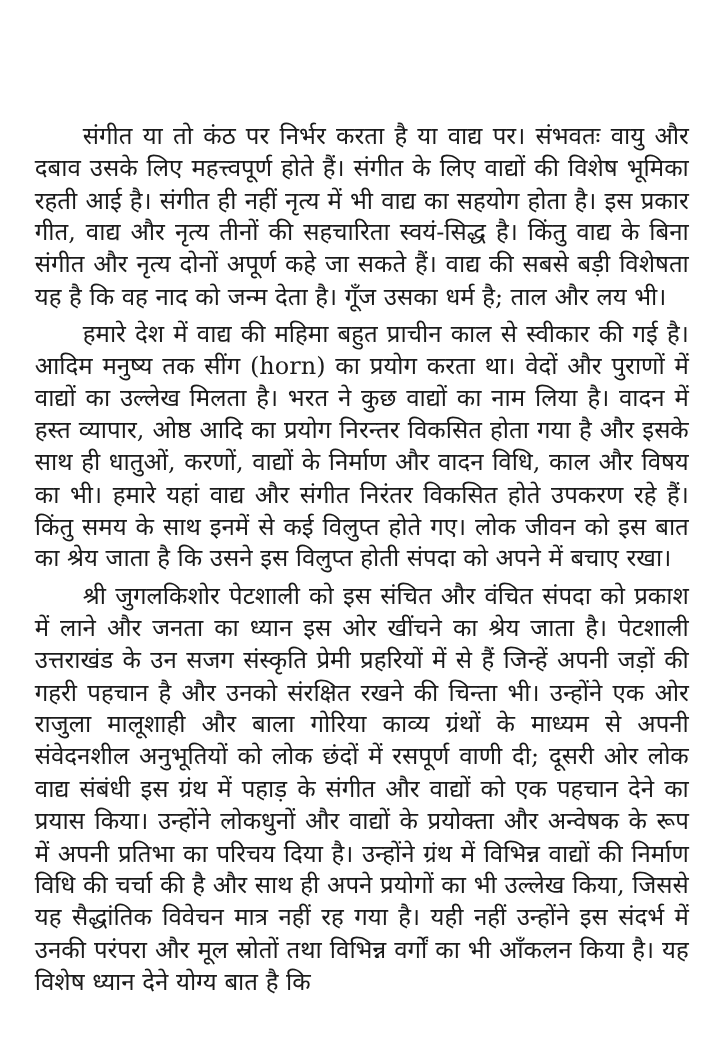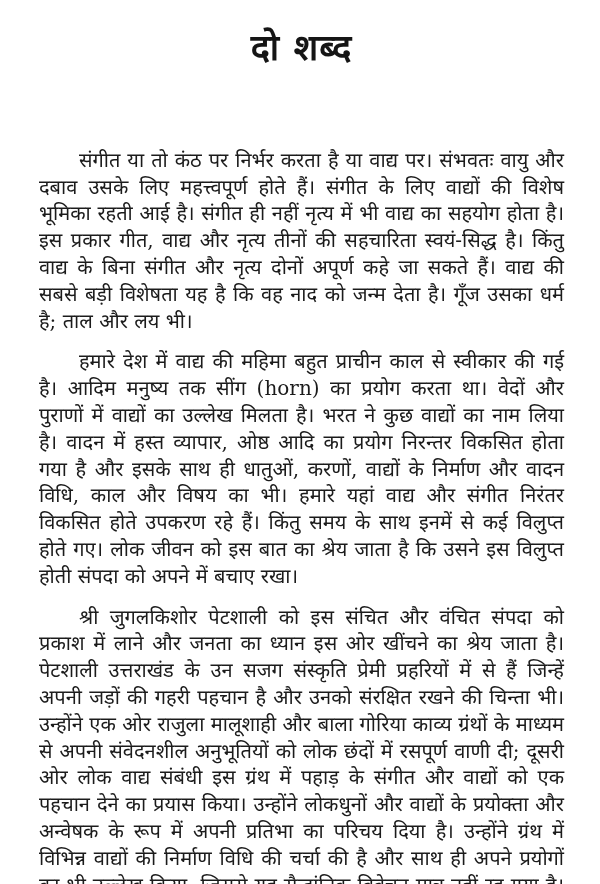--- a/index.html
+++ b/index.html
@@ -29,29 +29,28 @@
     color: #151515;
   }
   .body-text {
     margin-top: 76px;
     font-size: 20px;
     line-height: 26.8px;
     text-align: justify;
     text-justify: inter-word;
   }
   .body-text p {
-    margin: 14px;
+    margin: 4px;
     padding: 0;
     text-indent: 2em;
   }
 </style>
 </head>
 <body>
 
 <div class="page">
-  <h1 class="title">दो शब्द</h1>
 
   <div class="body-text">
     <p>संगीत या तो कंठ पर निर्भर करता है या वाद्य पर। संभवतः वायु और दबाव उसके लिए महत्त्वपूर्ण होते हैं। संगीत के लिए वाद्यों की विशेष भूमिका रहती आई है। संगीत ही नहीं नृत्य में भी वाद्य का सहयोग होता है। इस प्रकार गीत, वाद्य और नृत्य तीनों की सहचारिता स्वयं-सिद्ध है। किंतु वाद्य के बिना संगीत और नृत्य दोनों अपूर्ण कहे जा सकते हैं। वाद्य की सबसे बड़ी विशेषता यह है कि वह नाद को जन्म देता है। गूँज उसका धर्म है; ताल और लय भी।</p>
     <p>हमारे देश में वाद्य की महिमा बहुत प्राचीन काल से स्वीकार की गई है। आदिम मनुष्य तक सींग (horn) का प्रयोग करता था। वेदों और पुराणों में वाद्यों का उल्लेख मिलता है। भरत ने कुछ वाद्यों का नाम लिया है। वादन में हस्त व्यापार, ओष्ठ आदि का प्रयोग निरन्तर विकसित होता गया है और इसके साथ ही धातुओं, करणों, वाद्यों के निर्माण और वादन विधि, काल और विषय का भी। हमारे यहां वाद्य और संगीत निरंतर विकसित होते उपकरण रहे हैं। किंतु समय के साथ इनमें से कई विलुप्त होते गए। लोक जीवन को इस बात का श्रेय जाता है कि उसने इस विलुप्त होती संपदा को अपने में बचाए रखा।</p>
     <p>श्री जुगलकिशोर पेटशाली को इस संचित और वंचित संपदा को प्रकाश में लाने और जनता का ध्यान इस ओर खींचने का श्रेय जाता है। पेटशाली उत्तराखंड के उन सजग संस्कृति प्रेमी प्रहरियों में से हैं जिन्हें अपनी जड़ों की गहरी पहचान है और उनको संरक्षित रखने की चिन्ता भी। उन्होंने एक ओर राजुला मालूशाही और बाला गोरिया काव्य ग्रंथों के माध्यम से अपनी संवेदनशील अनुभूतियों को लोक छंदों में रसपूर्ण वाणी दी; दूसरी ओर लोक वाद्य संबंधी इस ग्रंथ में पहाड़ के संगीत और वाद्यों को एक पहचान देने का प्रयास किया। उन्होंने लोकधुनों और वाद्यों के प्रयोक्ता और अन्वेषक के रूप में अपनी प्रतिभा का परिचय दिया है। उन्होंने ग्रंथ में विभिन्न वाद्यों की निर्माण विधि की चर्चा की है और साथ ही अपने प्रयोगों का भी उल्लेख किया, जिससे यह सैद्धांतिक विवेचन मात्र नहीं रह गया है। यही नहीं उन्होंने इस संदर्भ में उनकी परंपरा और मूल स्रोतों तथा विभिन्न वर्गों का भी आँकलन किया है। यह विशेष ध्यान देने योग्य बात है कि</p>
   </div>
 </div>
 
 </body></html>

